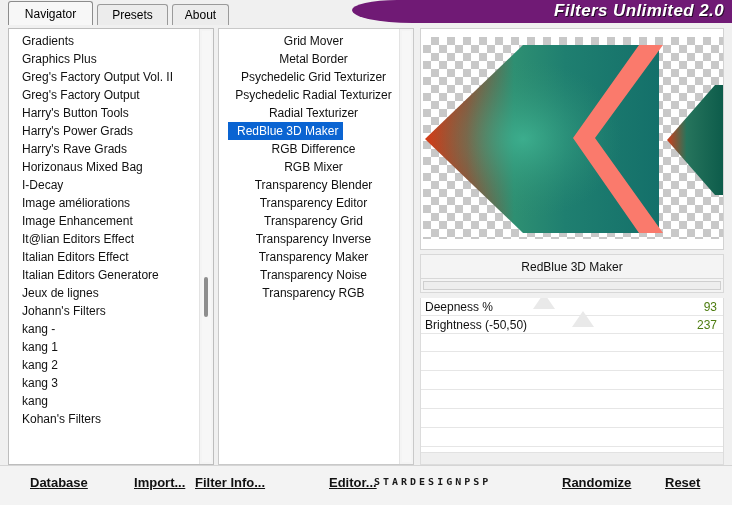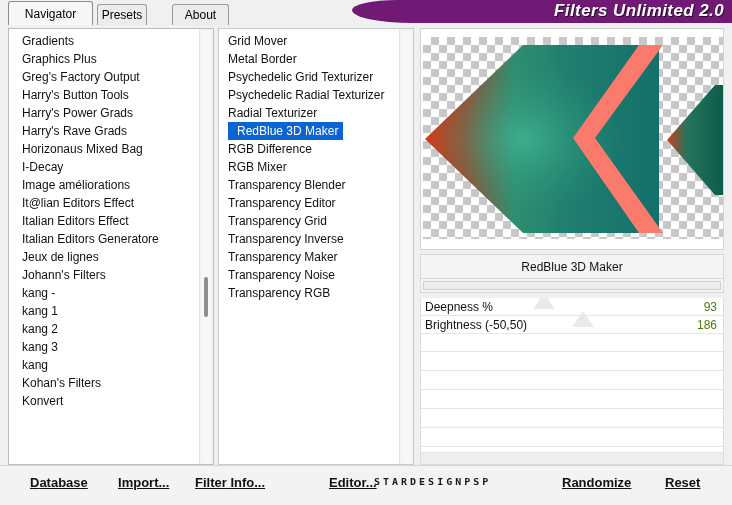--- a/index.html
+++ b/index.html
@@ -74,21 +74,21 @@
     position:absolute; left:0; top:3px; right:14px; bottom:0;
     overflow:hidden;
   }
   .row{
     height:18px; line-height:18px;
     padding-left:13px;
     font-size:12px; color:#111;
     white-space:nowrap;
     cursor:default;
   }
-  #list-right .row{ padding-left:9px; }
+  #list-right .row{ padding-left:9px;text-align:center; }
   .row.selected{
     background:#0a64d2; color:#fff;
     display:inline-block; padding-right:5px;
     margin-left:13px; padding-left:0;
   }
   #list-right .row.selected{ margin-left:9px; }
 
   
   .vscroll{
     position:absolute; top:0; right:0; width:14px; bottom:0;
@@ -199,49 +199,50 @@
 <body>
 
 <div id="titlebar">
   <div id="banner">
     <div id="banner-text">Filters Unlimited 2.0</div>
   </div>
 </div>
 
 <div id="tabs">
     <div class="tab active" style="left: 8px; width: 85px;">Navigator</div>
-    <div class="tab" style="left: 97px; width: 50px;">Presets</div>
+    <div class="tab" style="left: 97px; width: 71px;">Presets</div>
     <div class="tab" style="left: 172px; width: 57px;">About</div>
   </div>
 
 <div id="content">
 
   <div class="listpanel" id="list-left">
     <div class="listinner" id="cat-rows">
         <div class="row">Gradients</div>
         <div class="row">Graphics Plus</div>
+        <div class="row">Greg's Factory Output Vol. II</div>
         <div class="row">Greg's Factory Output</div>
         <div class="row">Harry's Button Tools</div>
         <div class="row">Harry's Power Grads</div>
         <div class="row">Harry's Rave Grads</div>
         <div class="row">Horizonaus Mixed Bag</div>
         <div class="row">I-Decay</div>
         <div class="row">Image améliorations</div>
+        <div class="row">Image Enhancement</div>
         <div class="row">It@lian Editors Effect</div>
         <div class="row">Italian Editors Effect</div>
         <div class="row">Italian Editors Generatore</div>
         <div class="row">Jeux de lignes</div>
         <div class="row">Johann's Filters</div>
         <div class="row">kang -</div>
         <div class="row">kang 1</div>
         <div class="row">kang 2</div>
         <div class="row">kang 3</div>
         <div class="row">kang</div>
         <div class="row">Kohan's Filters</div>
-        <div class="row">Konvert</div>
       </div>
     <div class="vscroll">
       <div class="track"></div>
       <div class="thumb" style="top:248px;height:40px;"></div>
     </div>
   </div>
 
   <div class="listpanel" id="list-right">
     <div class="listinner" id="filt-rows"><div class="row">Grid Mover</div><div class="row">Metal Border</div><div class="row">Psychedelic Grid Texturizer</div><div class="row">Psychedelic Radial Texturizer</div><div class="row">Radial Texturizer</div><div class="row selected">RedBlue 3D Maker</div><div class="row">RGB Difference</div><div class="row">RGB Mixer</div><div class="row">Transparency Blender</div><div class="row">Transparency Editor</div><div class="row">Transparency Grid</div><div class="row">Transparency Inverse</div><div class="row">Transparency Maker</div><div class="row">Transparency Noise</div><div class="row">Transparency RGB</div></div>
     <div class="vscroll">
@@ -293,36 +294,36 @@
     <div id="params">
       <div id="param-rows">
           <div class="param-row">
             <div class="marker" style="left: 37%;"></div>
             <span class="pname">Deepness %</span>
             <span class="pval">93</span>
           </div>
           <div class="param-row">
             <div class="marker" style="left: 50%;"></div>
             <span class="pname">Brightness (-50,50)</span>
-            <span class="pval">186</span>
+            <span class="pval">237</span>
           </div>
           <div class="param-row" style="height: 18px;"></div>
           <div class="param-row" style="height: 19px;"></div>
           <div class="param-row" style="height: 19px;"></div>
           <div class="param-row" style="height: 19px;"></div>
           <div class="param-row" style="height: 19px;"></div>
           <div class="param-row" style="height: 19px;"></div>
         </div>
       <div class="footer-strip"></div>
     </div>
 
   </div>
 </div>
 
 <div id="bottombar">
   <div id="brand">STARDESIGNPSP</div>
 <div class="botbtn" style="left: 30px;"><u>D</u>atabase</div>
-    <div class="botbtn" style="left: 118px;"><u>I</u>mport...</div>
+    <div class="botbtn" style="left: 134px;"><u>I</u>mport...</div>
     <div class="botbtn" style="left: 195px; text-align: center;">Filter <u>I</u>nfo...</div>
     <div class="botbtn" style="left: 293px; margin-left: 36px;"><u>E</u>ditor...</div>
     <div class="botbtn" style="left: 562px;">Randomize</div>
     <div class="botbtn" style="left: 665px;">Reset</div>
   </div>
 
 </body></html>

